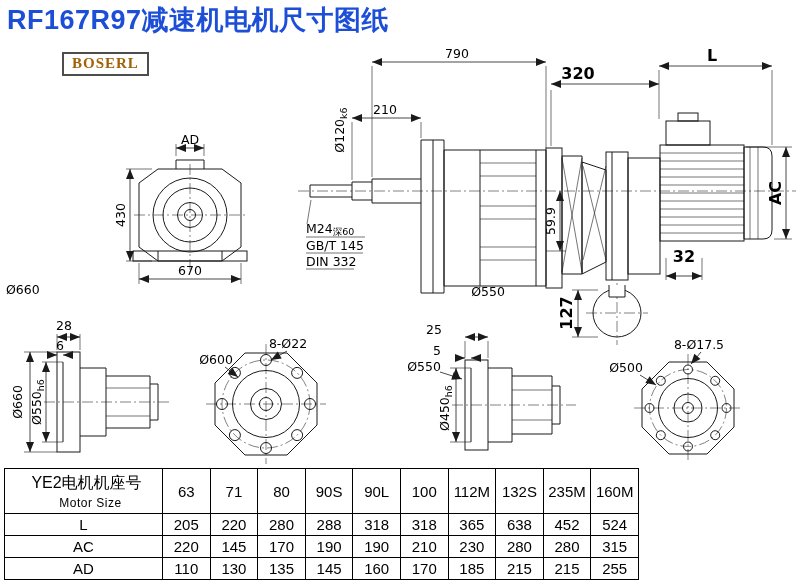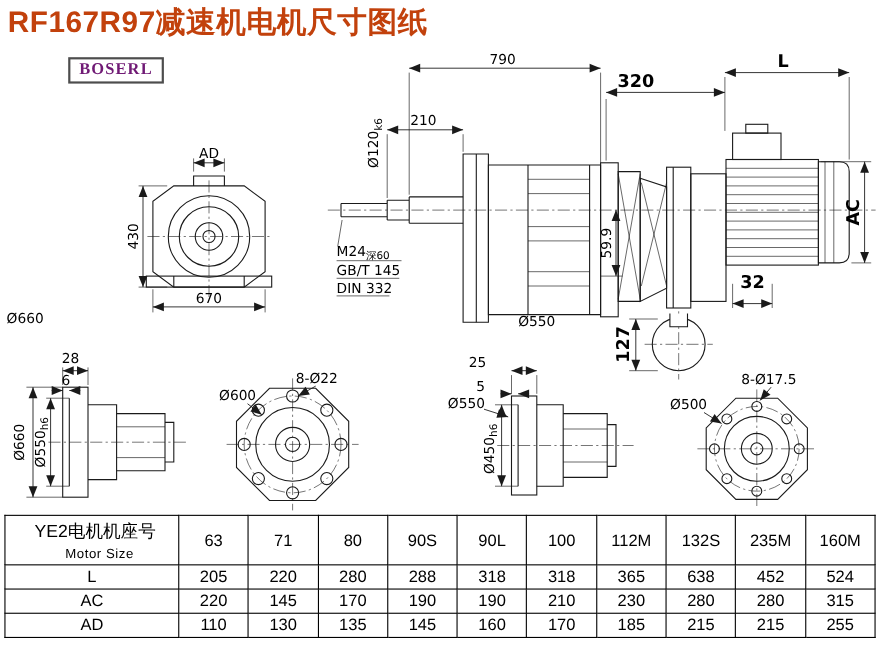--- a/index.html
+++ b/index.html
@@ -1,31 +1,31 @@
 <!DOCTYPE html>
 <html><head>
 <meta charset="utf-8">
 <style>
   * { box-sizing: border-box; }
   html,body { margin:0; padding:0; }
   body { width:800px; height:586px; background:#fff; font-family:"Liberation Sans",sans-serif; }
   #page { position:relative; width:800px; height:586px; background:#fff; overflow:hidden; }
-  #title { position:absolute; left:7px; top:2px; font-size:27px; font-weight:700; color:#c2410c; letter-spacing:.5px; }
-  #logo { position:absolute; left:62px; top:52px; border:2px solid #4d4d4d; color:#701a75; font-weight:700;
+  #title { position:absolute; left:7px; top:2px; font-size:27px; font-weight:700; color:#1d4ed8; letter-spacing:.5px; }
+  #logo { position:absolute; left:62px; top:52px; border:2px solid #4d4d4d; color:#a16207; font-weight:700;
           font-size:15px; padding:1px 8px 2px; letter-spacing:1px; font-family:"Liberation Serif",serif; background:#fff; }
   svg#art { position:absolute; left:0; top:0; }
   .ln  { fill:none; stroke:#1a1a1a; stroke-width:1; }
   .lt  { fill:none; stroke:#1a1a1a; stroke-width:.6; }
   .cl  { fill:none; stroke:#1a1a1a; stroke-width:.55; stroke-dasharray:11 3 2 3; }
   .dim { fill:none; stroke:#1a1a1a; stroke-width:.8; }
   .ext { fill:none; stroke:#1a1a1a; stroke-width:.6; }
   .t   { font-family:"DejaVu Sans",sans-serif; font-size:12.5px; fill:#000; }
   .tb  { font-family:"DejaVu Sans",sans-serif; font-size:16px; font-weight:700; fill:#000; }
   .sub { font-size:9.5px; }
-  table.size { position:absolute; left:4px; top:468px; width:792px; border-collapse:collapse; table-layout:fixed; }
+  table.size { position:absolute; left:4px; top:468px; width:635px; border-collapse:collapse; table-layout:fixed; }
   table.size th, table.size td { border:1px solid #000; font-weight:400; font-size:15px; text-align:center;
           padding:0; height:22px; color:#000; overflow:hidden; }
   table.size tr.head th { height:45px; }
   th.first { text-align:left; }
   .fc1 { font-size:16px; padding:2px 0 0 6px; }
   .fc2 { font-size:12px; padding:2px 0 2px 14px; letter-spacing:.5px; }
 </style>
 </head>
 <body>
 

